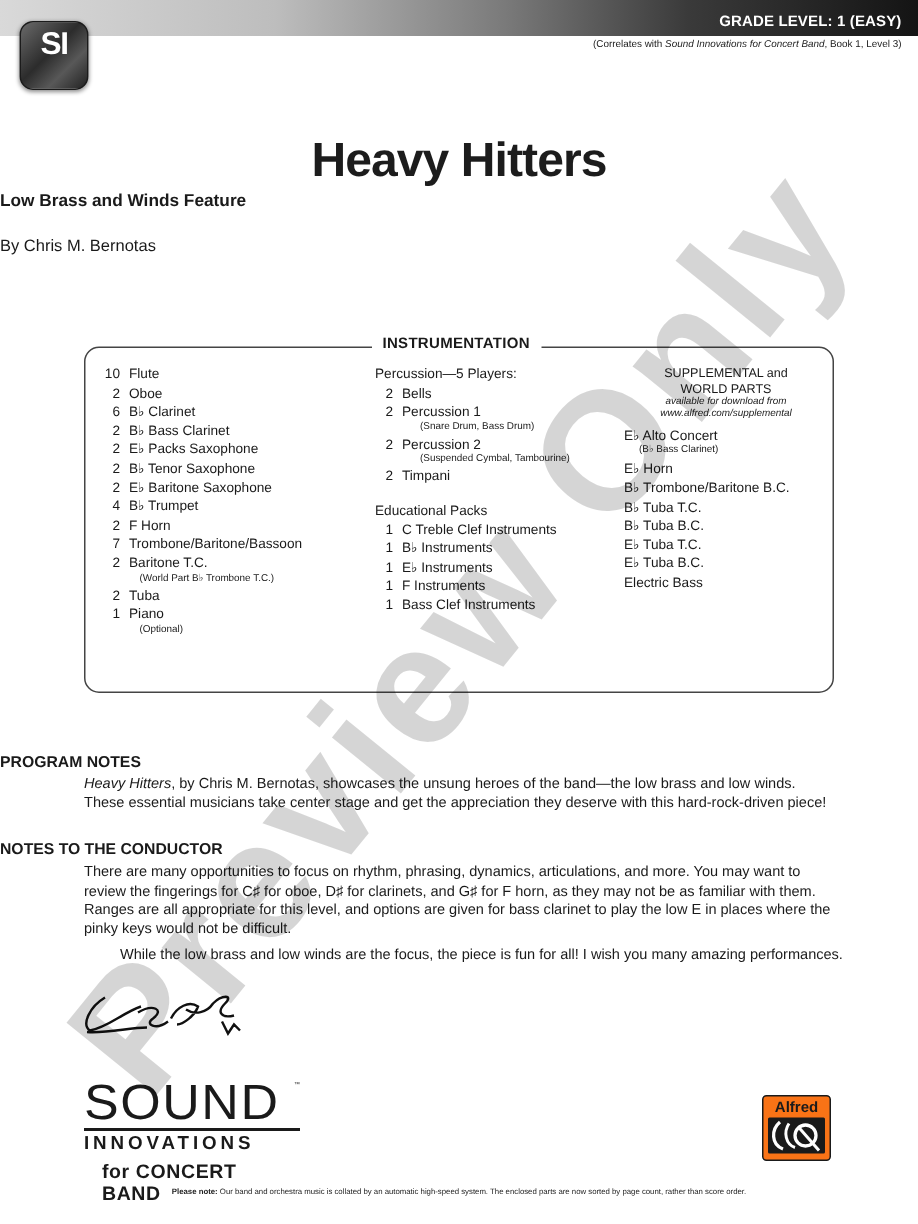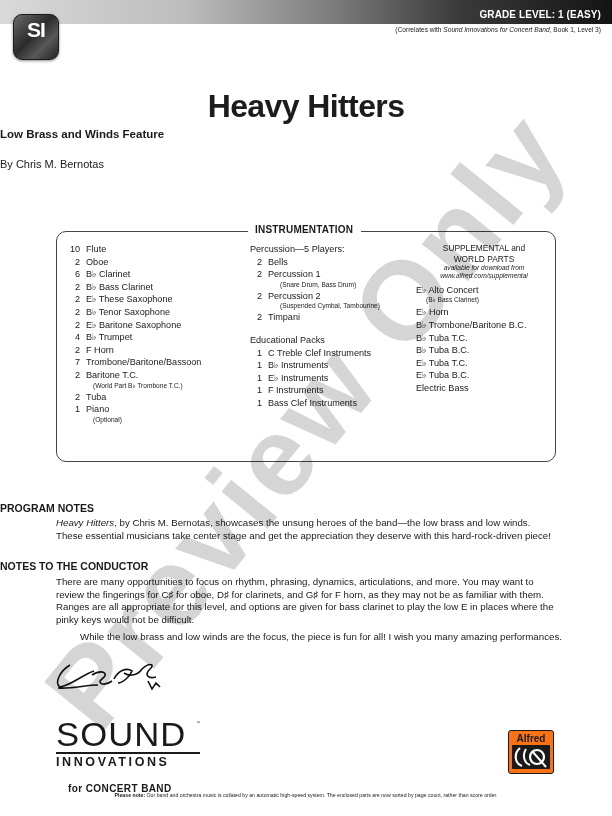--- a/index.html
+++ b/index.html
@@ -83,21 +83,21 @@
     }
     .para i { font-style: italic; }
 
     .signature { position: absolute; left: 52px; top: 655px; width: 120px; height: 40px; }
 
     .sound-logo { position: absolute; left: 56px; top: 720px; width: 144px; }
     .sound-logo .s1 { font-size: 33px; letter-spacing: 1px; font-weight: normal; line-height: 30px; color: #1a1a1a; transform: scaleX(1.05); transform-origin: left; }
     .sound-logo .tm { position: absolute; left: 140px; top: 0px; font-size: 4px; }
     .sound-logo .rule { width: 144px; height: 1.5px; background: #1a1a1a; margin-top: 2px; }
     .sound-logo .s2 { font-size: 12.5px; font-weight: bold; letter-spacing: 2.6px; line-height: 15px; margin-top: 1px; }
-    .sound-logo .s3 { font-size: 10px; font-weight: bold; letter-spacing: 0.4px; margin-top: 13px; padding-left: 12px; }
+    .sound-logo .s3 { font-size: 13px; font-weight: bold; letter-spacing: 0.4px; margin-top: 3px; padding-left: 12px; }
 
     .alfred {
       position: absolute; left: 508px; top: 730px; width: 46px; height: 44px;
       border: 1.5px solid #1a1a1a; border-radius: 3px; background: #f97316; padding: 2px;
     }
     .alfred .name { font-size: 10px; font-weight: bold; text-align: center; line-height: 11px; }
     .alfred .mark { width: 38px; height: 24px; background: #1a1a1a; margin: 1px auto 0; border-radius: 1px; position: relative; overflow: hidden; }
 
     .footer {
       position: absolute; left: 0; width: 612px; top: 792px; text-align: center; font-size: 5.2px; color: #222;
@@ -144,21 +144,21 @@
     <div class="row">
       <span class="n">6</span>
       <span class="t">B♭ Clarinet</span>
     </div>
     <div class="row">
       <span class="n">2</span>
       <span class="t">B♭ Bass Clarinet</span>
     </div>
     <div class="row">
       <span class="n">2</span>
-      <span class="t">E♭ These Saxophone</span>
+      <span class="t">E♭ Packs Saxophone</span>
     </div>
     <div class="row">
       <span class="n">2</span>
       <span class="t">B♭ Tenor Saxophone</span>
     </div>
     <div class="row">
       <span class="n">2</span>
       <span class="t">E♭ Baritone Saxophone</span>
     </div>
     <div class="row">

